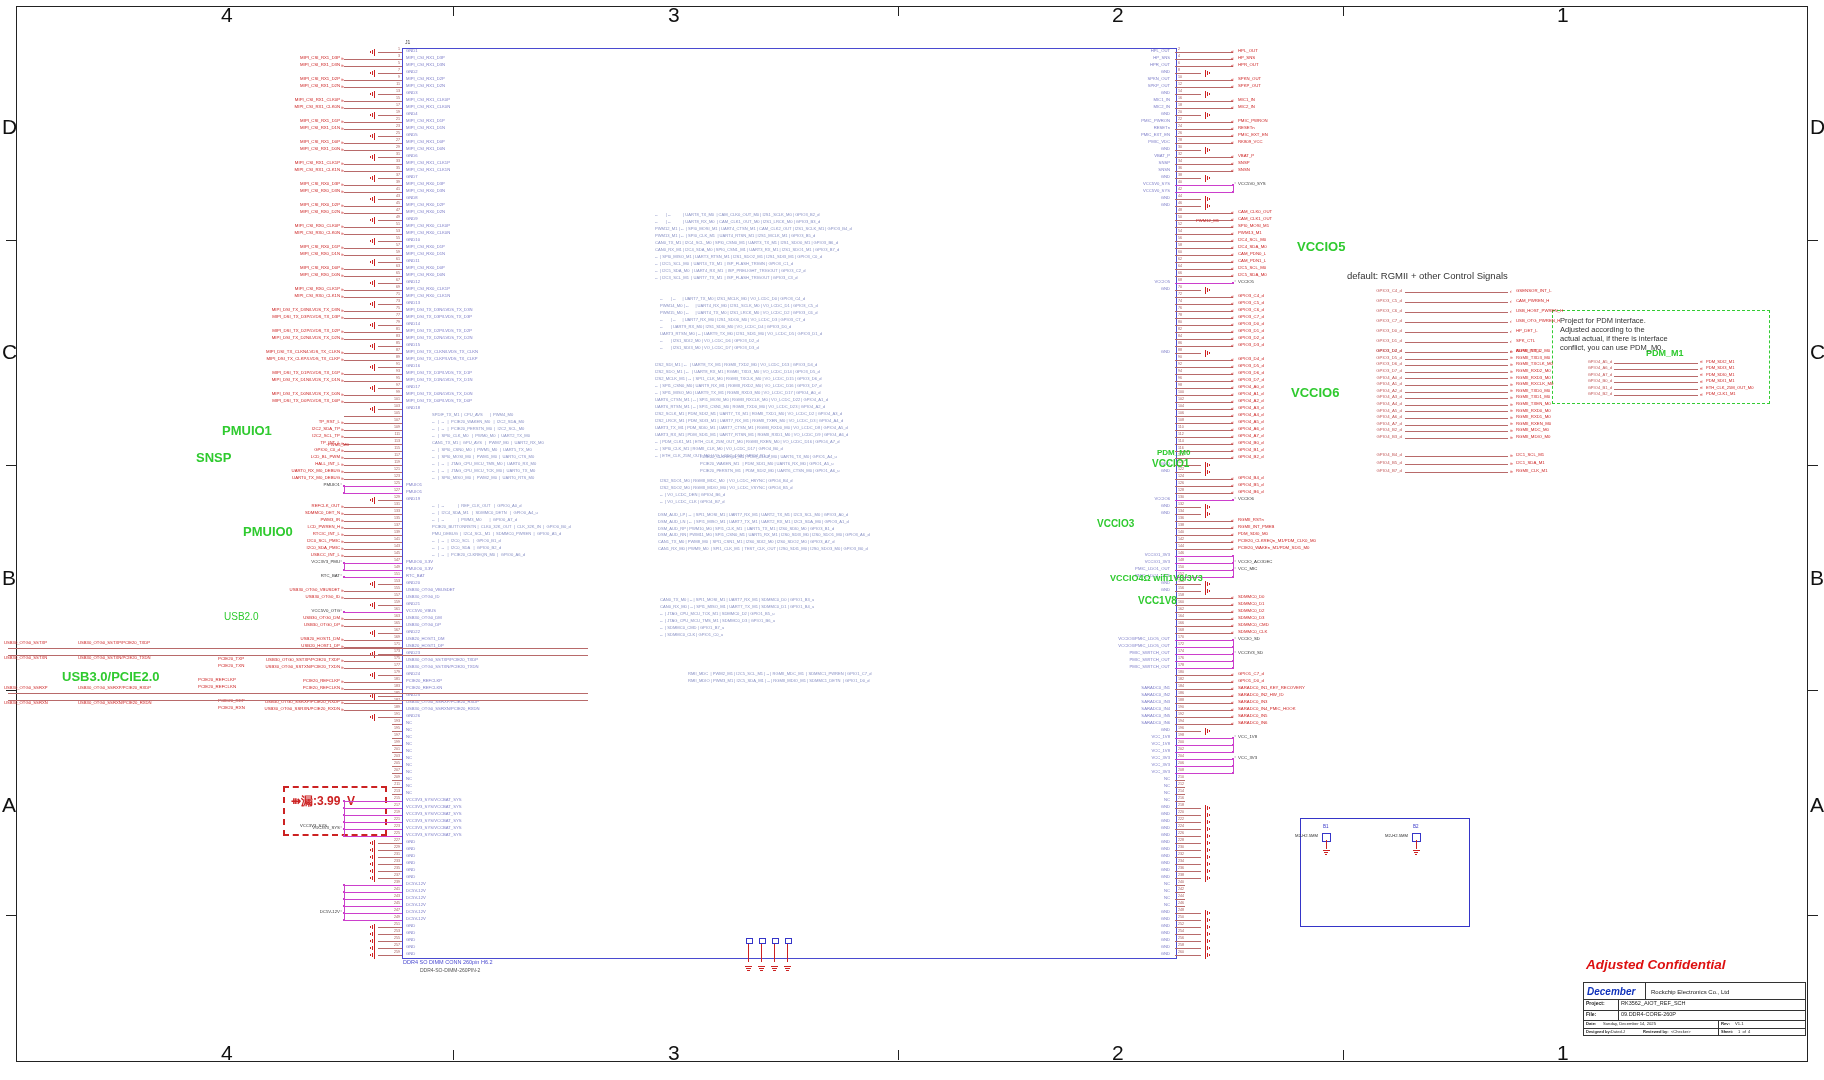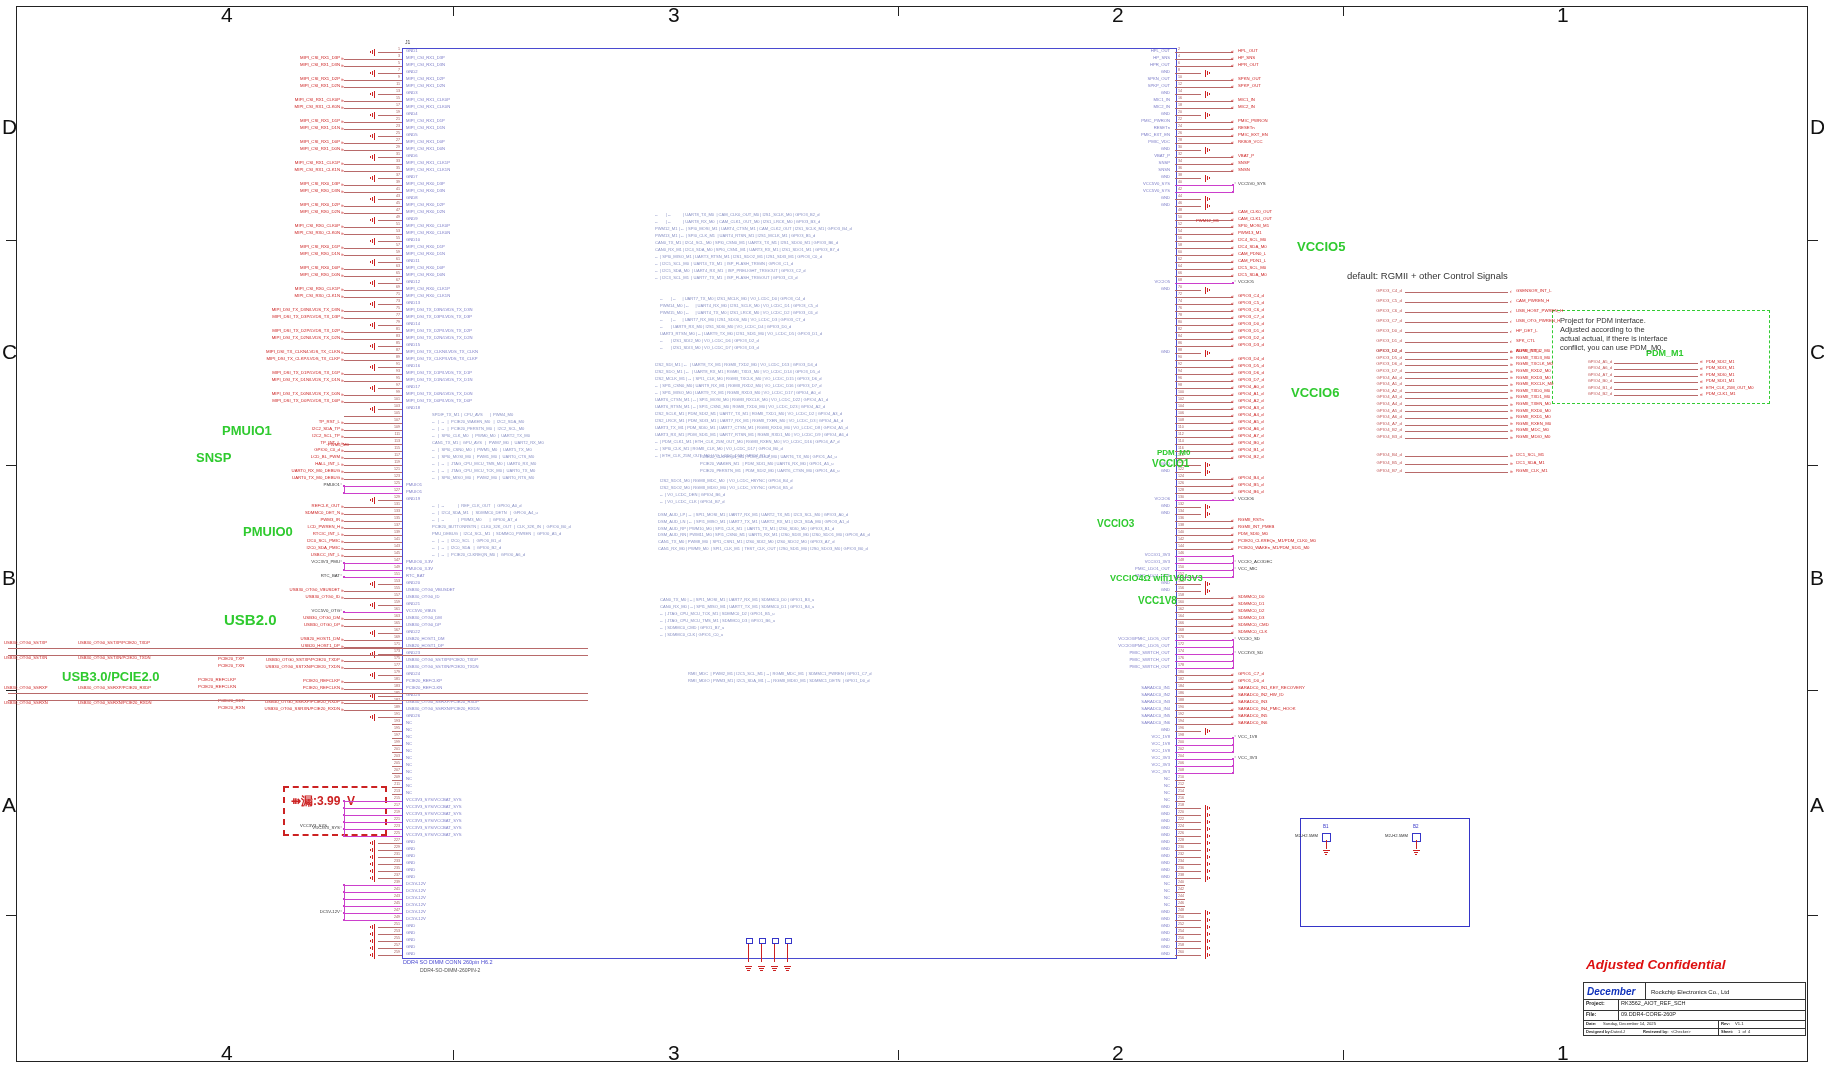--- a/index.html
+++ b/index.html
@@ -1428,21 +1428,21 @@
     <span class="s" style="left: 432px; top: 511px; font-size: 4.1px; color: rgb(136, 144, 196);">--   |  I2C4_SDA_M1   |  SDMMC0_DETN   |  GPIO0_A4_u</span>
     <span class="s" style="left: 432px; top: 518px; font-size: 4.1px; color: rgb(136, 144, 196);">--   |  --            |  PWM3_M0       |  GPIO0_A7_d</span>
     <span class="s" style="left: 432px; top: 525px; font-size: 4.1px; color: rgb(136, 144, 196);">PCIE20_BUTTONRSTN |  CLK0_32K_OUT  |  CLK_32K_IN  |  GPIO0_B0_d</span>
     <span class="s" style="left: 432px; top: 532px; font-size: 4.1px; color: rgb(136, 144, 196);">PMU_DEBUG  |  I2C4_SCL_M1  |  SDMMC0_PWREN  |  GPIO0_A5_d</span>
     <span class="s" style="left: 432px; top: 539px; font-size: 4.1px; color: rgb(136, 144, 196);">--   |  --   |  I2C0_SCL   |  GPIO0_B1_d</span>
     <span class="s" style="left: 432px; top: 546px; font-size: 4.1px; color: rgb(136, 144, 196);">--   |  --   |  I2C0_SDA   |  GPIO0_B2_d</span>
     <span class="s" style="left: 432px; top: 553px; font-size: 4.1px; color: rgb(136, 144, 196);">--   |  --   |  PCIE20_CLKREQN_M0  |  GPIO0_A6_d</span>
     <span class="s" style="left: 222px; top: 424px; font-size: 13px; font-weight: bold; color: rgb(47, 202, 47);">PMUIO1</span>
     <span class="s" style="left: 196px; top: 451px; font-size: 13px; font-weight: bold; color: rgb(47, 202, 47);">SNSP</span>
     <span class="s" style="left: 243px; top: 525px; font-size: 13px; font-weight: bold; color: rgb(47, 202, 47);">PMUIO0</span>
-    <span class="s" style="left: 224px; top: 612px; font-size: 15px; font-weight: bold; color: rgb(47, 202, 47);">USB2.0</span>
+    <span class="s" style="left: 224px; top: 612px; font-size: 10px; font-weight: normal; color: rgb(47, 202, 47);">USB2.0</span>
     <span class="s" style="left: 62px; top: 670px; font-size: 13px; font-weight: bold; color: rgb(47, 202, 47);">USB3.0/PCIE2.0</span>
     <span class="s" style="left: 1297px; top: 240px; font-size: 13px; font-weight: bold; color: rgb(47, 202, 47);">VCCIO5</span>
     <span class="s" style="left: 1291px; top: 386px; font-size: 13px; font-weight: bold; color: rgb(47, 202, 47);">VCCIO6</span>
     <span class="s" style="left: 1157px; top: 449px; font-size: 8px; font-weight: bold; color: rgb(47, 202, 47);">PDM_M0</span>
     <span class="s" style="left: 1152px; top: 459px; font-size: 10px; font-weight: bold; color: rgb(47, 202, 47);">VCCIO1</span>
     <span class="s" style="left: 1097px; top: 519px; font-size: 10px; font-weight: bold; color: rgb(47, 202, 47);">VCCIO3</span>
     <span class="s" style="left: 1110px; top: 574px; font-size: 9px; font-weight: bold; color: rgb(47, 202, 47);">VCCIO4Ω wifi1V8/3V3</span>
     <span class="s" style="left: 1138px; top: 596px; font-size: 10px; font-weight: bold; color: rgb(47, 202, 47);">VCC1V8</span>
     <span class="s" style="left: 1646px; top: 349px; font-size: 9px; font-weight: bold; color: rgb(47, 202, 47);">PDM_M1</span>
     <span class="s" style="left: 328px; top: 443px; font-size: 4.2px; color: rgb(204, 34, 34);">PWM6_M0</span>

